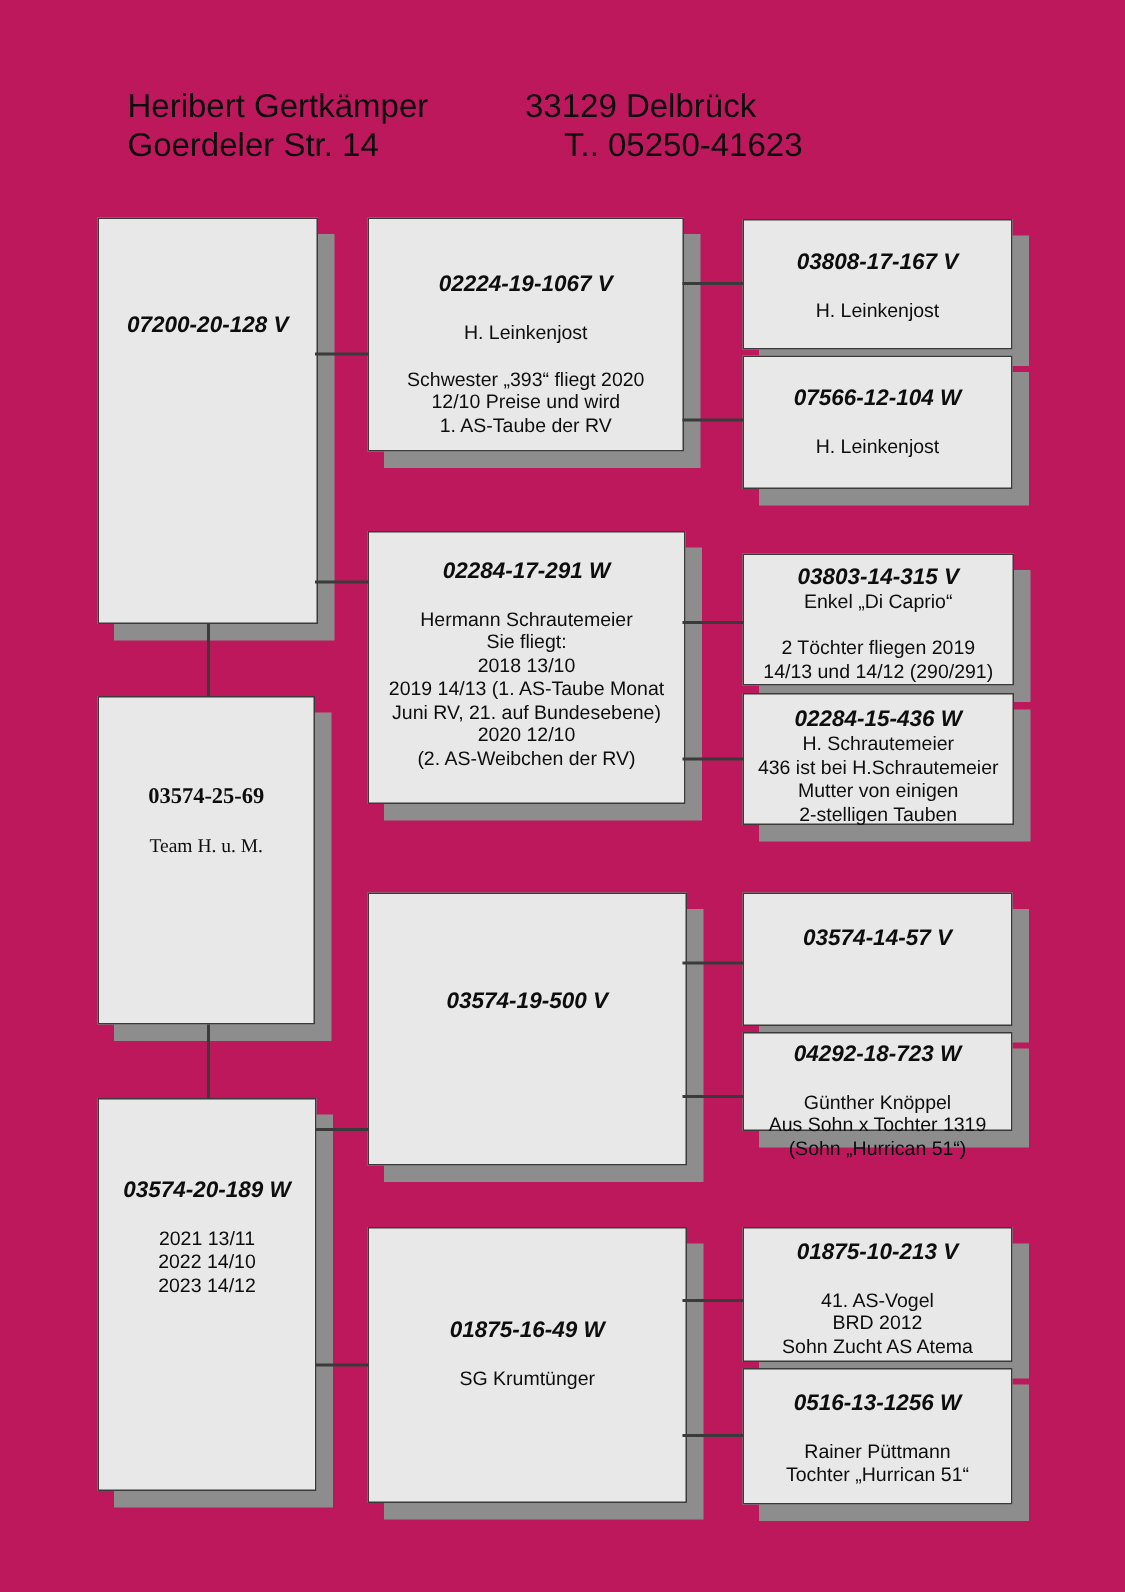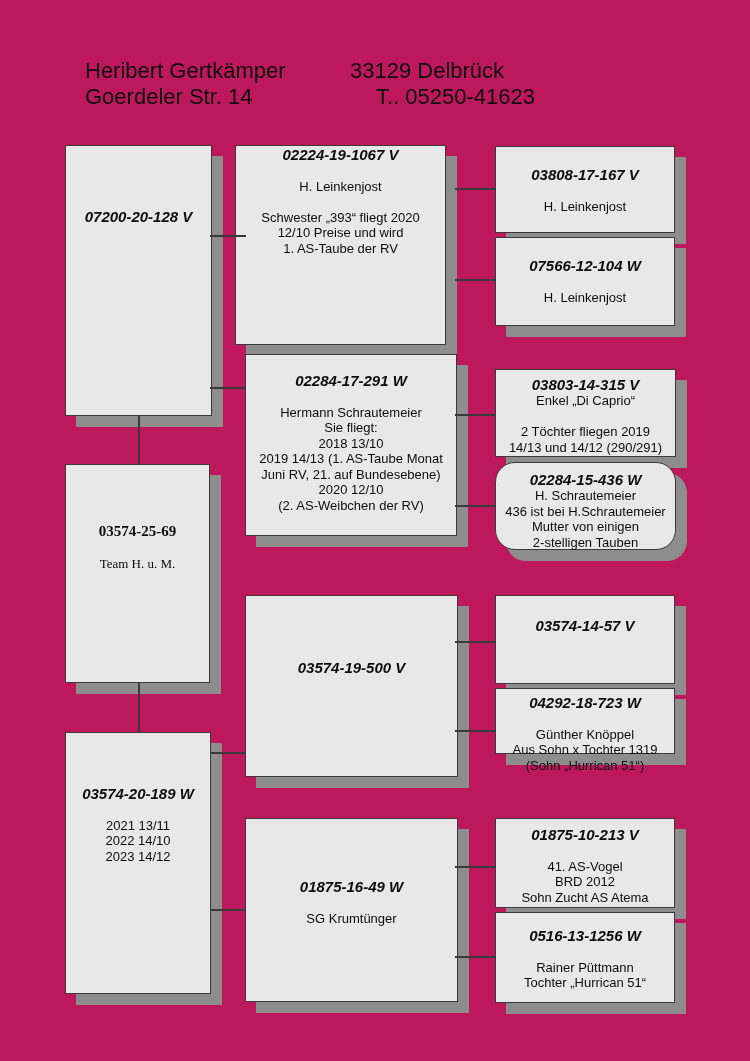--- a/index.html
+++ b/index.html
@@ -21,29 +21,29 @@
   }
   .ring { font-weight:bold; font-style:italic; font-size:15px; line-height:17px; white-space:nowrap; }
   .ring.upright { font-style:normal; }
   .line { font-size:13px; line-height:15.5px; min-height:15.5px; white-space:nowrap; margin:0 -8px;text-align:center; }
 
   
   #box-l1 { left:65px; top:145px; width:147px; height:271px; padding-top:62px; }
   #box-l2 { left:65px; top:464px; width:145px; height:219px; padding-top:58px;font-family:Liberation Serif, serif; }
   #box-l3 { left:65px; top:732px; width:146px; height:262px; padding-top:52px; }
   
-  #box-m1 { left:235px; top:145px; width:211px; height:200px; }
+  #box-m1 { left:245px; top:145px; width:211px; height:156px; padding-top:35px; }
   #box-m2 { left:245px; top:354px; width:212px; height:182px; padding-top:17px; }
   #box-m3 { left:245px; top:595px; width:213px; height:182px; padding-top:63px; }
   #box-m4 { left:245px; top:818px; width:213px; height:184px; padding-top:59px; }
   
   #box-r1 { left:495px; top:146px; width:180px; height:87px; padding-top:19px; }
   #box-r2 { left:495px; top:237px; width:180px; height:89px; padding-top:19px; }
   #box-r3 { left:495px; top:369px; width:181px; height:88px; padding-top:6px; }
-  #box-r4 { left:495px; top:462px; width:181px; height:88px; padding-top:8px;border-radius:20px; }
+  #box-r4 { left:495px; top:462px; width:181px; height:88px; padding-top:8px; }
   #box-r5 { left:495px; top:595px; width:180px; height:89px; padding-top:21px; }
   #box-r6 { left:495px; top:688px; width:180px; height:66px; padding-top:5px; }
   #box-r7 { left:495px; top:818px; width:180px; height:90px; padding-top:7px; }
   #box-r8 { left:495px; top:912px; width:180px; height:91px; padding-top:14px; }
 
   .hline, .vline { position:absolute; background:#3a3a3a; z-index:3; }
   .hline { height:2px; }
   .vline { width:2px; left:138px; }
   
   #v-l1-l2 { top:416px; height:48px; }

